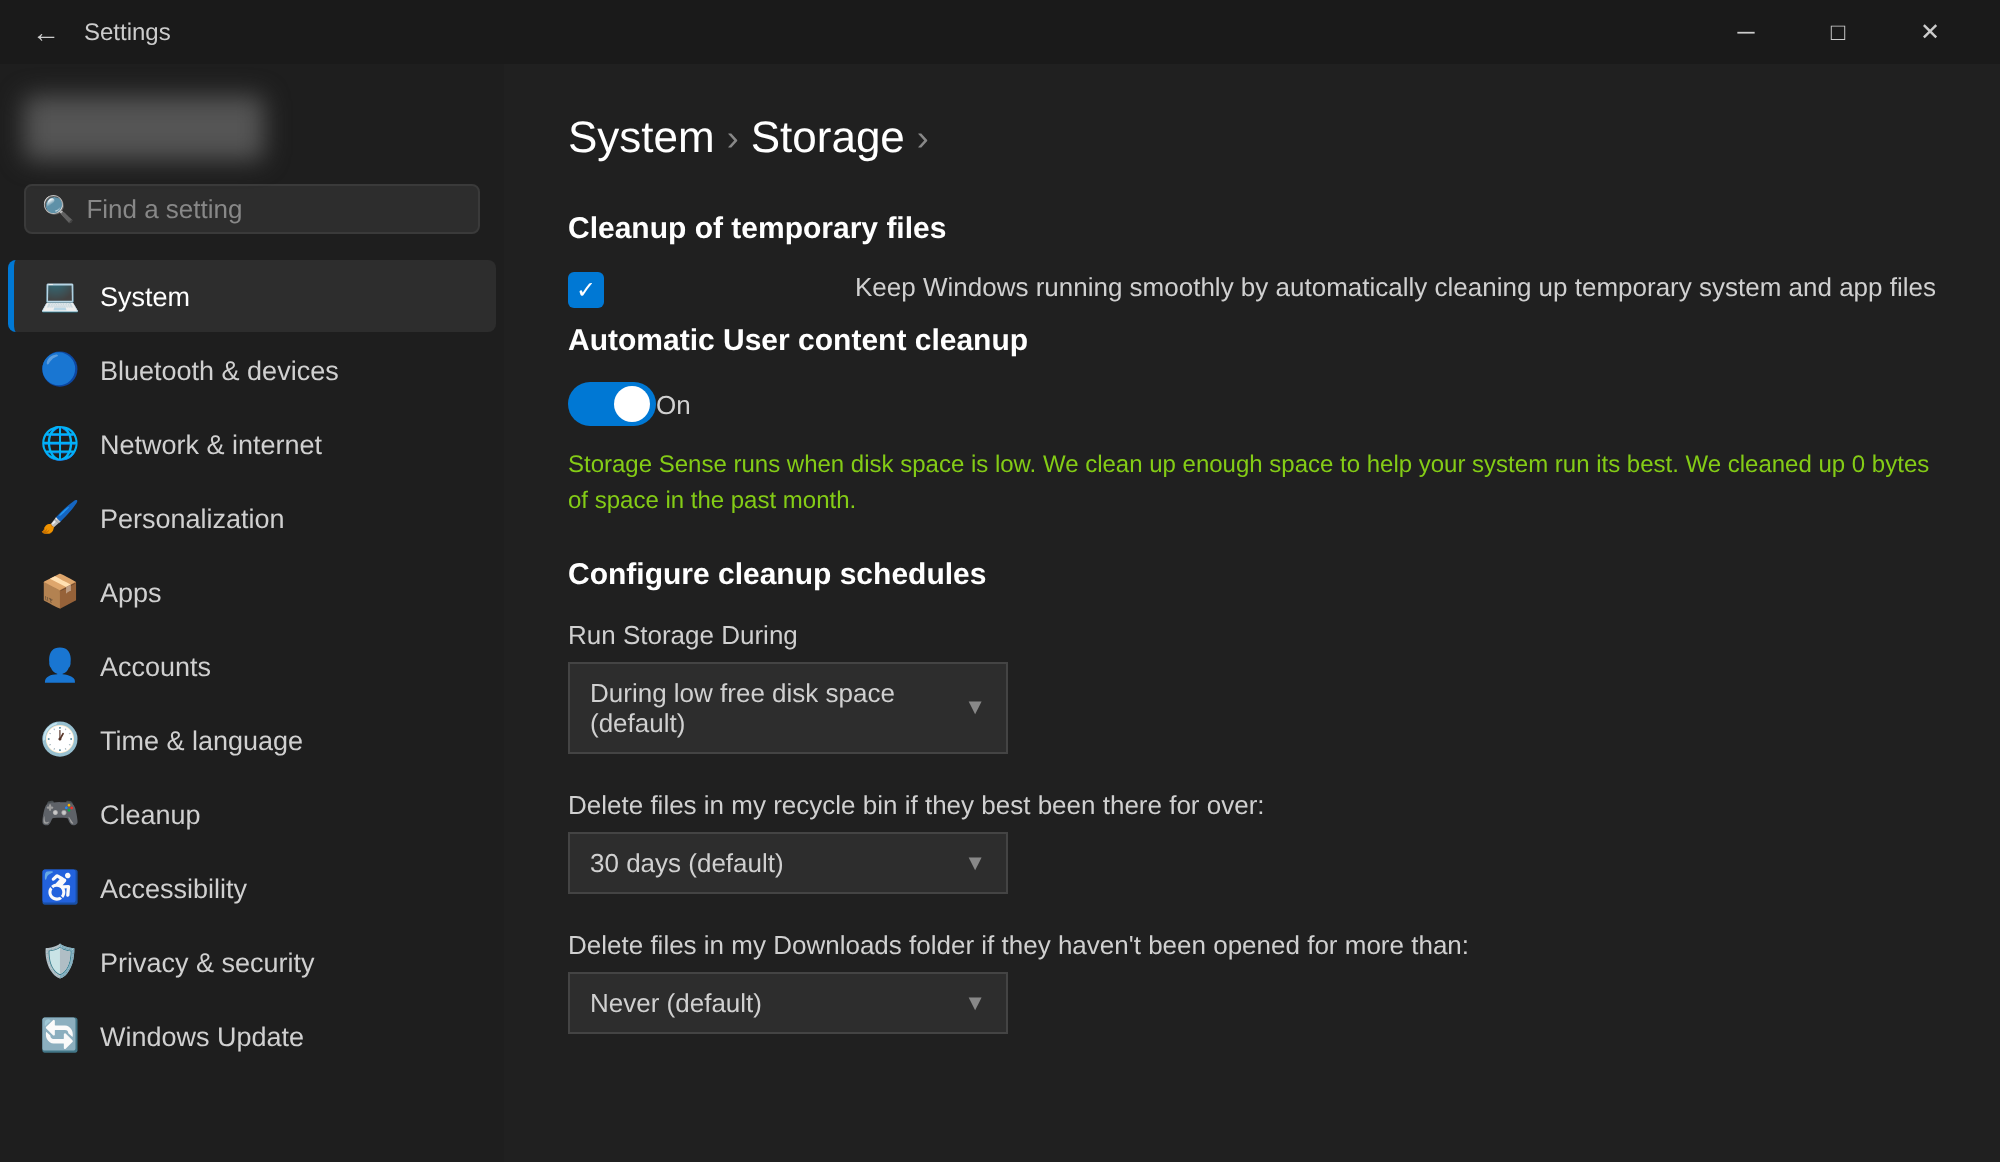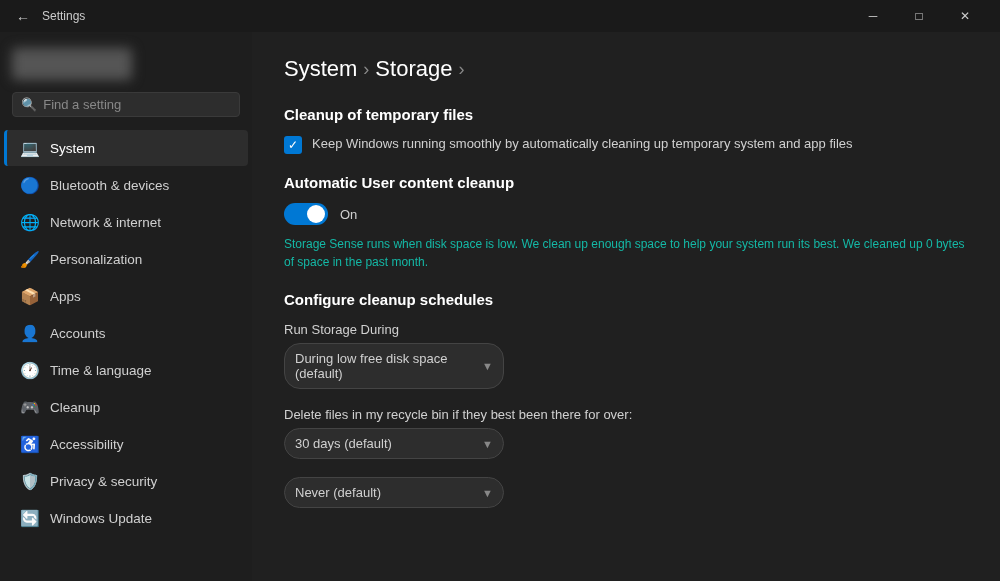--- a/index.html
+++ b/index.html
@@ -153,21 +153,22 @@
       font-size: 15px;
       font-weight: 600;
       color: #ffffff;
       margin-bottom: 12px;
     }
 
     .checkbox-row {
       display: flex;
       align-items: flex-start;
       gap: 10px;
-      margin-bottom: 20px;
+      margin-bottom: 8px;
+      justify-content: space-between;
     }
     .checkbox-box {
       width: 18px;
       height: 18px;
       background: #0078d4;
       border-radius: 3px;
       display: flex;
       align-items: center;
       justify-content: center;
       flex-shrink: 0;
@@ -180,21 +181,21 @@
     }
     .checkbox-label {
       font-size: 13px;
       color: #d0d0d0;
       line-height: 1.4;
     }
 
     .toggle-row {
       display: flex;
       align-items: center;
-      gap: 12px;
+      gap: 0;
       margin-bottom: 10px;
     }
     .toggle {
       width: 44px;
       height: 22px;
       background: #0078d4;
       border-radius: 11px;
       position: relative;
       flex-shrink: 0;
       cursor: pointer;
@@ -209,21 +210,21 @@
       right: 3px;
       transition: right 0.2s;
     }
     .toggle-label {
       font-size: 13px;
       color: #d0d0d0;
     }
 
     .description-text {
       font-size: 12px;
-      color: #14b8a6;
+      color: #84cc16;
       line-height: 1.5;
       margin-bottom: 20px;
     }
 
     .config-section-title {
       font-size: 15px;
       font-weight: 600;
       color: #ffffff;
       margin-bottom: 14px;
     }
@@ -233,21 +234,21 @@
       color: #d0d0d0;
       margin-bottom: 6px;
     }
     .dropdown-wrapper {
       margin-bottom: 18px;
     }
     .dropdown {
       width: 220px;
       background: #2d2d2d;
       border: 1px solid #444;
-      border-radius: 16px;
+      border-radius: 0;
       padding: 7px 10px;
       color: #d0d0d0;
       font-size: 13px;
       display: flex;
       align-items: center;
       justify-content: space-between;
       cursor: pointer;
     }
     .dropdown-arrow { color: #888; font-size: 11px; }
   </style>
@@ -358,20 +359,21 @@
       </div>
     </div>
         <div class="dropdown-wrapper">
       <div class="field-label">Delete files in my recycle bin if they best been there for over:</div>
       <div class="dropdown">
         <span>30 days (default)</span>
         <span class="dropdown-arrow">▼</span>
       </div>
     </div>
         <div class="dropdown-wrapper">
+      <div class="field-label">Delete files in my Downloads folder if they haven't been opened for more than:</div>
       <div class="dropdown">
         <span>Never (default)</span>
         <span class="dropdown-arrow">▼</span>
       </div>
     </div>
       </div>
 
   </div>
 </div>
 

